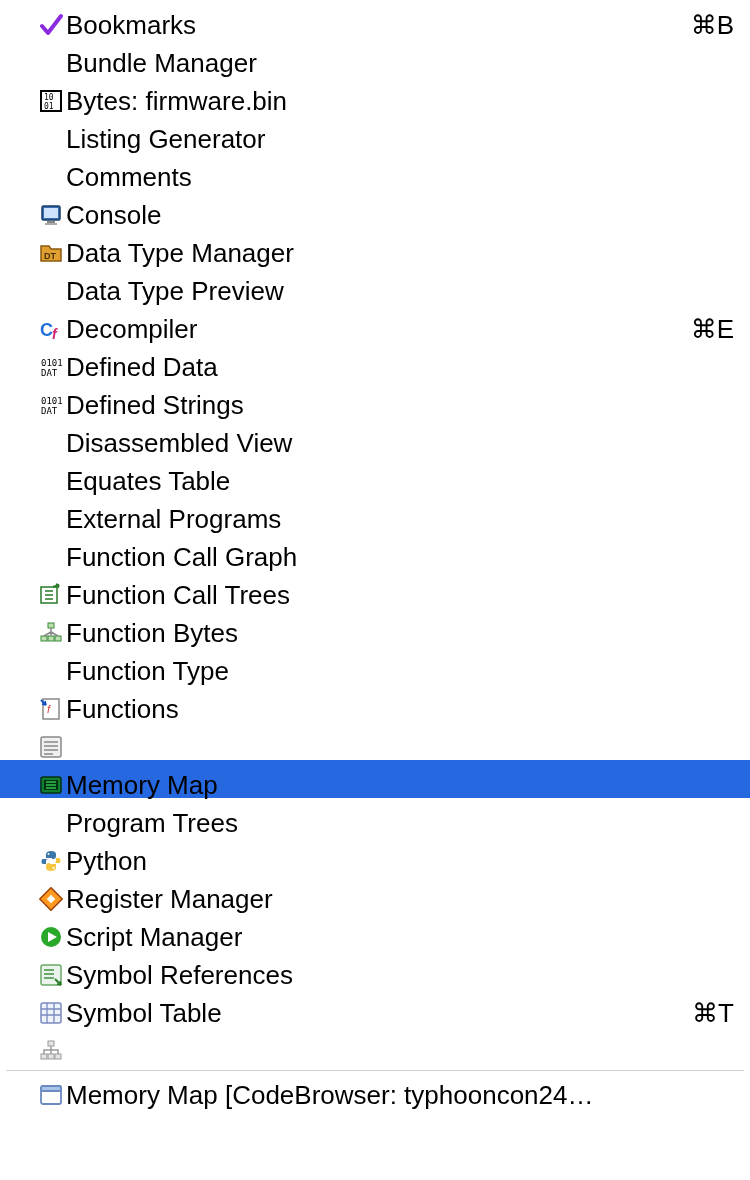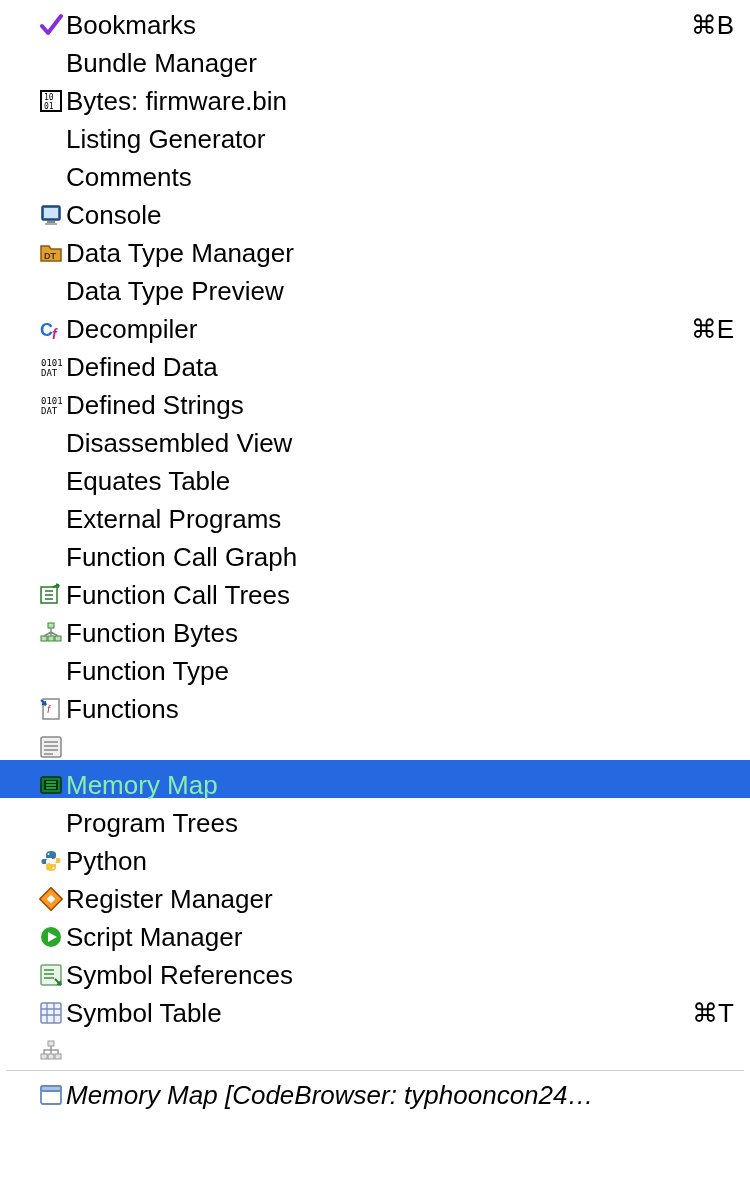--- a/index.html
+++ b/index.html
@@ -20,21 +20,21 @@
   .menu-item {
     display: flex;
     align-items: center;
     height: 38px;
     padding: 12px 16px 0 40px;
     white-space: nowrap;
     cursor: default;
   }
   .menu-item.selected {
     background: #2568e0;
-    color: #86efac;
+    color: #000000;
   }
   .icon {
     width: 30px;
     height: 30px;
     display: inline-flex;
     align-items: center;
     justify-content: center;
     margin-left: -4px;
     flex-shrink: 0;
   }
@@ -53,21 +53,20 @@
     height: 1px;
     background: #d0d0d0;
     margin: 6px 6px 4px 6px;
   }
   .footer-item {
     display: flex;
     align-items: center;
     height: 40px;
     padding: 0 16px 0 40px;
     margin-top: 4px;
-    font-style: italic;
   }
 </style>
 </head>
 <body>
 
 <div class="menu" id="menu">
     <div class="menu-item">
       <span class="icon">
         <svg viewBox="0 0 24 24">
           <path d="M3 13 L9 20 L22 3" fill="none" stroke="#8a2be2" stroke-width="4" stroke-linecap="round" stroke-linejoin="round"></path>

